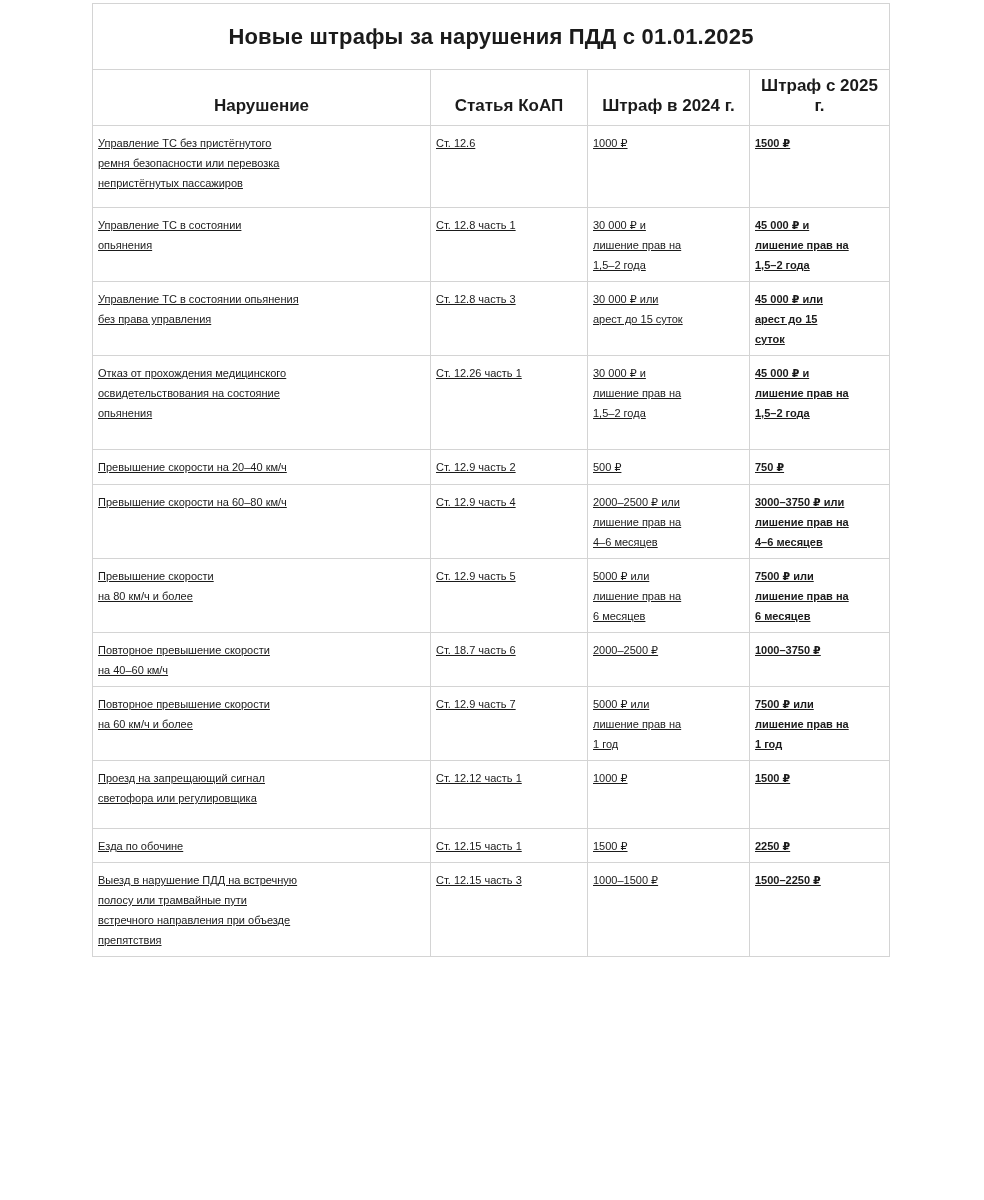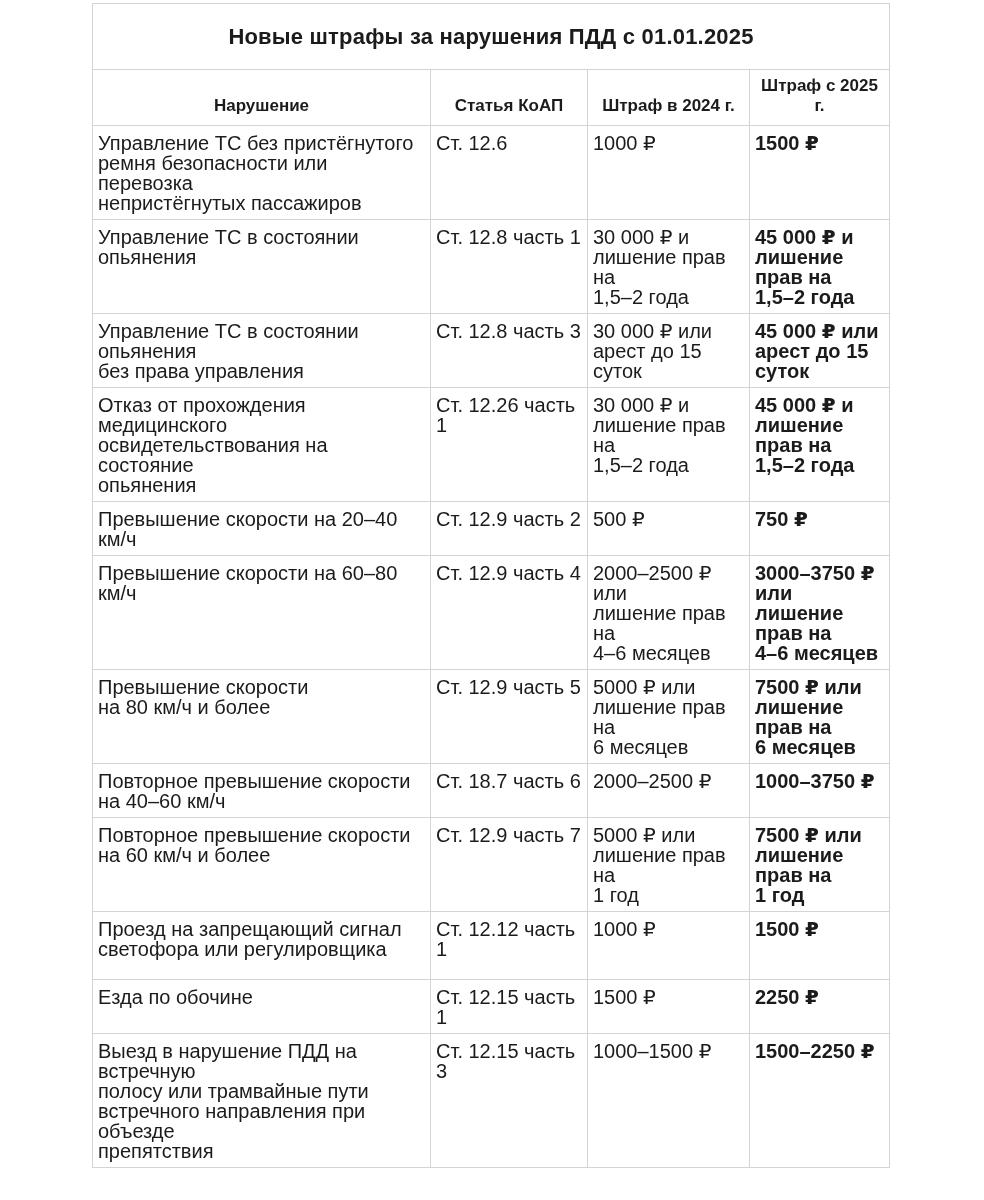--- a/index.html
+++ b/index.html
@@ -43,24 +43,25 @@
     height: 54px;
     vertical-align: bottom;
     text-align: center;
     font-size: 17px;
     font-weight: 700;
     padding: 6px 5px 9px 5px;
   }
   td.cell {
     vertical-align: top;
     text-align: left;
-    font-size: 20px;
+    font-size: 11px;
     line-height: 20px;
     padding: 7px 5px 6px 5px;
     white-space: pre-line;
+    text-decoration: underline;
   }
   td.fine-2025 {
     font-weight: 700;
   }
 </style>
 </head>
 <body>
 
 <div class="table-wrap">
   <table class="fines">

